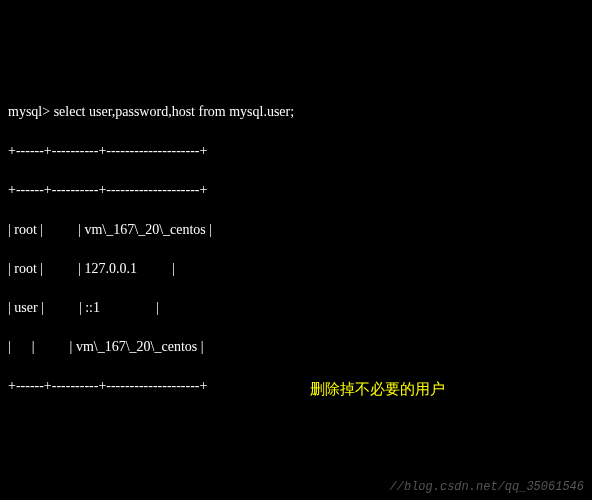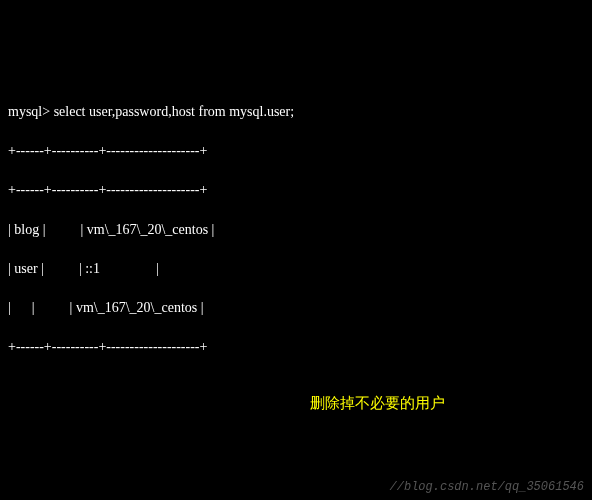--- a/index.html
+++ b/index.html
@@ -42,21 +42,22 @@
   </style>
 </head>
 <body>
 
 
 
 <div>
 <div class="terminal-line"><span>mysql&gt;</span> <span>select user,password,host from mysql.user;</span></div>
 <div class="terminal-line">+------+----------+--------------------+</div>
 <div class="terminal-line">+------+----------+--------------------+</div>
-<div class="terminal-line">| blog |          | vm\_167\_20\_centos |</div>
+<div class="terminal-line">| root |          | vm\_167\_20\_centos |</div>
+<div class="terminal-line">| root |          | 127.0.0.1          |</div>
 <div class="terminal-line">| user |          | ::1                |</div>
 <div class="terminal-line">|      |          | vm\_167\_20\_centos |</div>
 <div class="terminal-line">+------+----------+--------------------+</div>
 
 
 
 
 
 
 
@@ -65,18 +66,18 @@
 
 
 
 
 
 
 
 
 </div>
 
-<div class="annotation" style="top: 392px; left: 310px;">删除掉不必要的用户</div>
+<div class="annotation" style="top: 378px; left: 310px;">删除掉不必要的用户</div>
 
 <div class="watermark">//blog.csdn.net/qq_35061546</div>
 
 
 
 
 </body></html>

